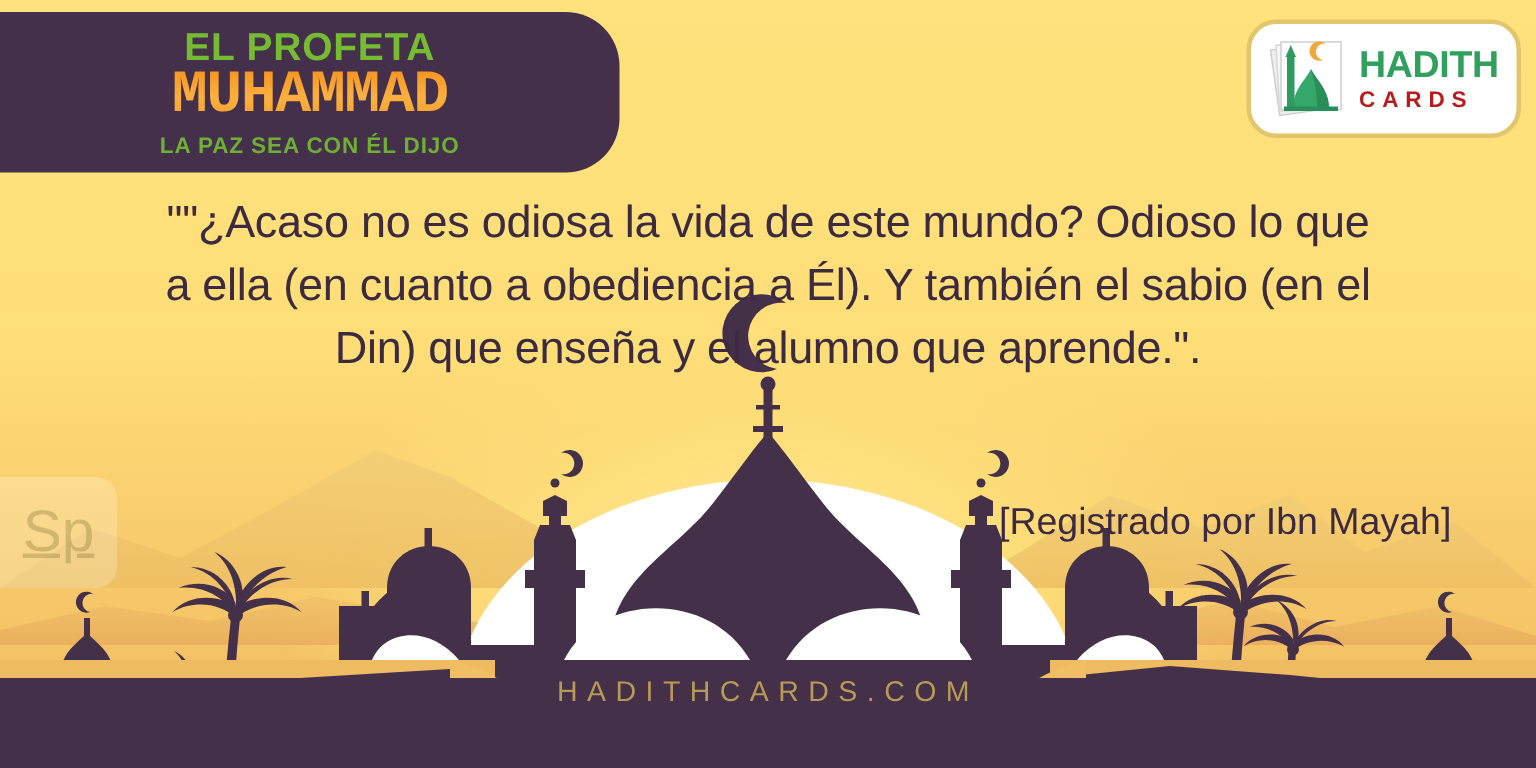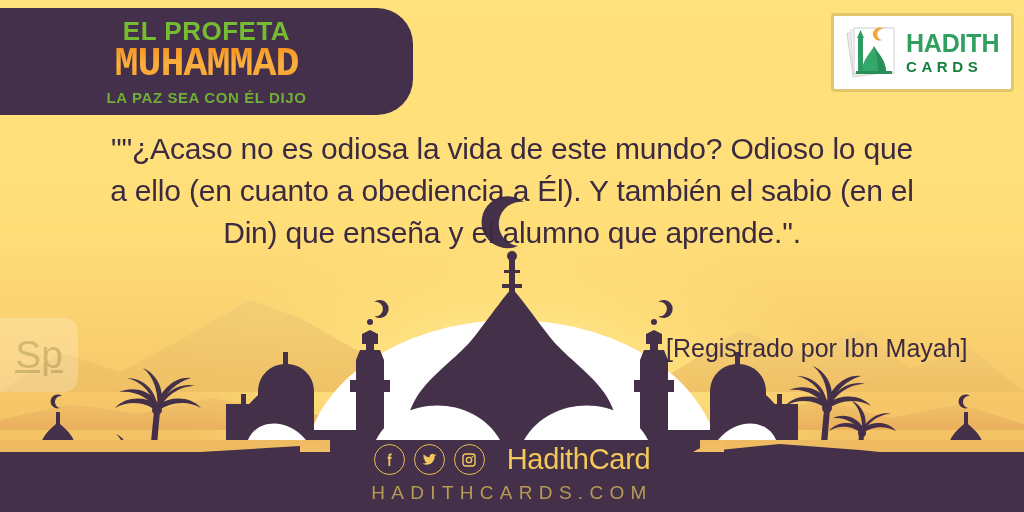--- a/index.html
+++ b/index.html
@@ -47,31 +47,31 @@
     -webkit-text-fill-color:transparent;
   }
   #subtitle{
     color:#6FAF36;font-size:15px;font-weight:bold;letter-spacing:.6px;
     line-height:1;margin-top:4px;
   }
 
   
   #brand-logo{
     position:absolute;left:831px;top:13px;width:183px;height:79px;
-    background:#FFFFFF;border:3px solid #E2C56C;border-radius:4px;
+    background:#FFFFFF;border:3px solid #E2C56C;border-radius:20px;
     display:flex;align-items:center;box-sizing:border-box;padding:0 8px;
   }
   #brand-mark{flex:0 0 auto;width:62px;height:58px;}
   #brand-words{margin-left:2px;line-height:1;}
   #brand-word-top{
     color:#31A05E;font-size:25px;font-weight:bold;letter-spacing:-.2px;
     font-family:"Liberation Sans",sans-serif;
   }
   #brand-word-bottom{
-    color:#15803d;font-size:15px;font-weight:bold;letter-spacing:4.6px;
+    color:#b91c1c;font-size:15px;font-weight:bold;letter-spacing:4.6px;
     margin-top:3px;
   }
 
   
   #hadith-text{
     position:absolute;left:28px;top:128px;width:968px;
     text-align:center;color:#3B2A40;
     font-size:30px;line-height:42px;font-weight:400;
     letter-spacing:-.2px;
   }
@@ -331,43 +331,23 @@
       </svg>
     </span>
     <span id="brand-words">
       <span id="brand-word-top">HADITH</span>
       <div id="brand-word-bottom">CARDS</div>
     </span>
   </div>
 
   <div id="hadith-text">
     <span class="ln">""¿Acaso no es odiosa la vida de este mundo? Odioso lo que</span>
-    <span class="ln">a ello (en cuanto a obediencia a Él). Y también el sabio (en el</span>
+    <span class="ln">a ella (en cuanto a obediencia a Él). Y también el sabio (en el</span>
     <span class="ln">Din) que enseña y el alumno que aprende.".</span>
   </div>
 
   <div id="reference">[Registrado por Ibn Mayah]</div>
 
   <div id="footer">
-    <div id="social-row">
-      <span class="social-icon">
-        <svg width="17" height="17" viewBox="0 0 24 24" fill="currentColor" aria-hidden="true">
-          <path d="M15.2 8.3h-2.1V6.9c0-.6.4-.8.7-.8h1.3V3.6h-1.9c-2.2 0-2.7 1.6-2.7 2.7v2h-1.3v2.6h1.3V21h2.6v-10h1.8l.3-2.7z"></path>
-        </svg>
-      </span>
-      <span class="social-icon">
-        <svg width="17" height="17" viewBox="0 0 24 24" fill="currentColor" aria-hidden="true">
-          <path d="M22 5.9c-.7.3-1.5.5-2.3.6.8-.5 1.4-1.3 1.7-2.2-.8.5-1.6.8-2.5 1a3.9 3.9 0 0 0-6.7 3.6C9 8.7 6 7.1 4 4.6a3.9 3.9 0 0 0 1.2 5.2c-.6 0-1.2-.2-1.8-.5a3.9 3.9 0 0 0 3.1 3.8c-.6.2-1.2.2-1.8.1a3.9 3.9 0 0 0 3.6 2.7A7.9 7.9 0 0 1 2 17.6 11.1 11.1 0 0 0 8 19.4c7.3 0 11.2-6 11.2-11.2v-.5c.8-.6 1.4-1.3 1.8-2.2z"></path>
-        </svg>
-      </span>
-      <span class="social-icon">
-        <svg width="16" height="16" viewBox="0 0 24 24" fill="none" stroke="currentColor" stroke-width="2.1" aria-hidden="true">
-          <rect x="3" y="3" width="18" height="18" rx="4"></rect>
-          <circle cx="12" cy="12" r="4"></circle>
-          <circle cx="17.2" cy="6.8" r="1.3" fill="currentColor" stroke="none"></circle>
-        </svg>
-      </span>
-      <span id="handle">HadithCard</span>
-    </div>
     <div id="website">HADITHCARDS.COM</div>
   </div>
 
 </div>
 
 </body></html>

